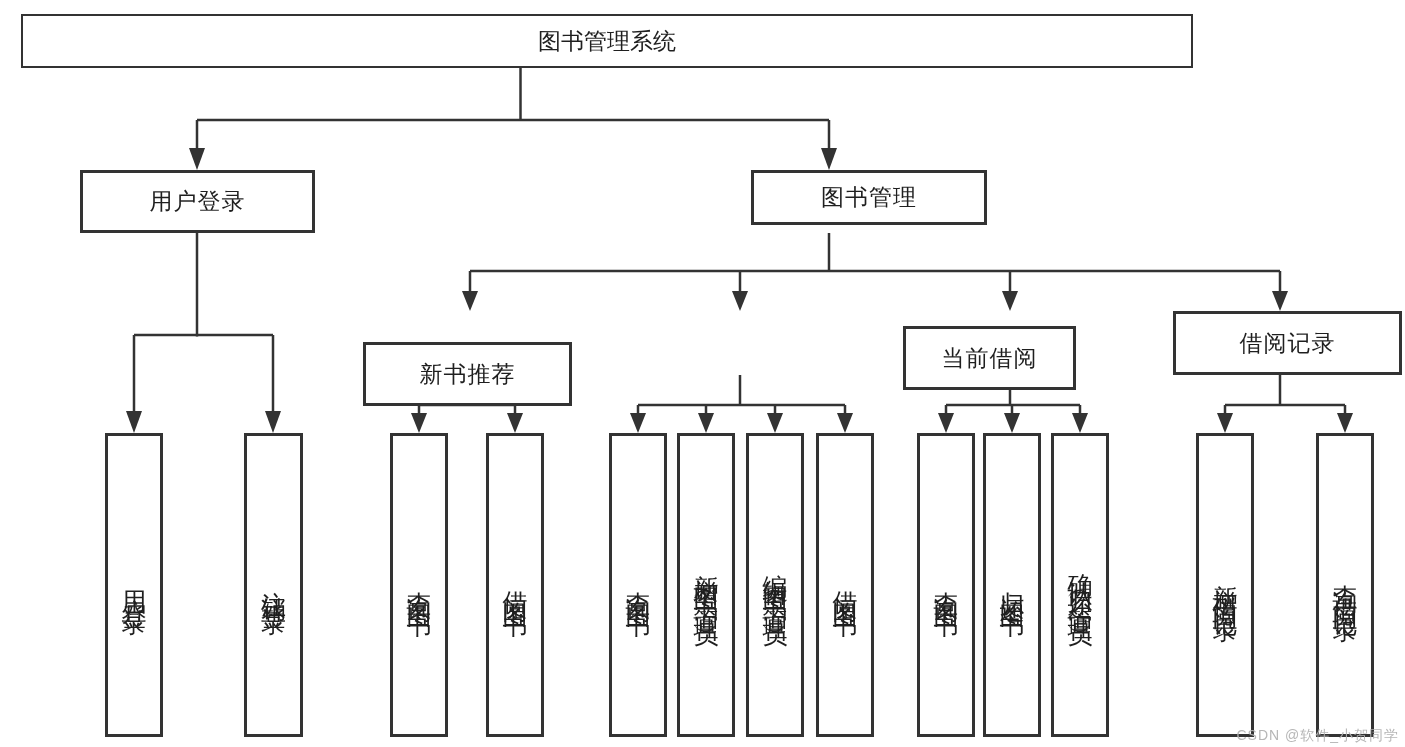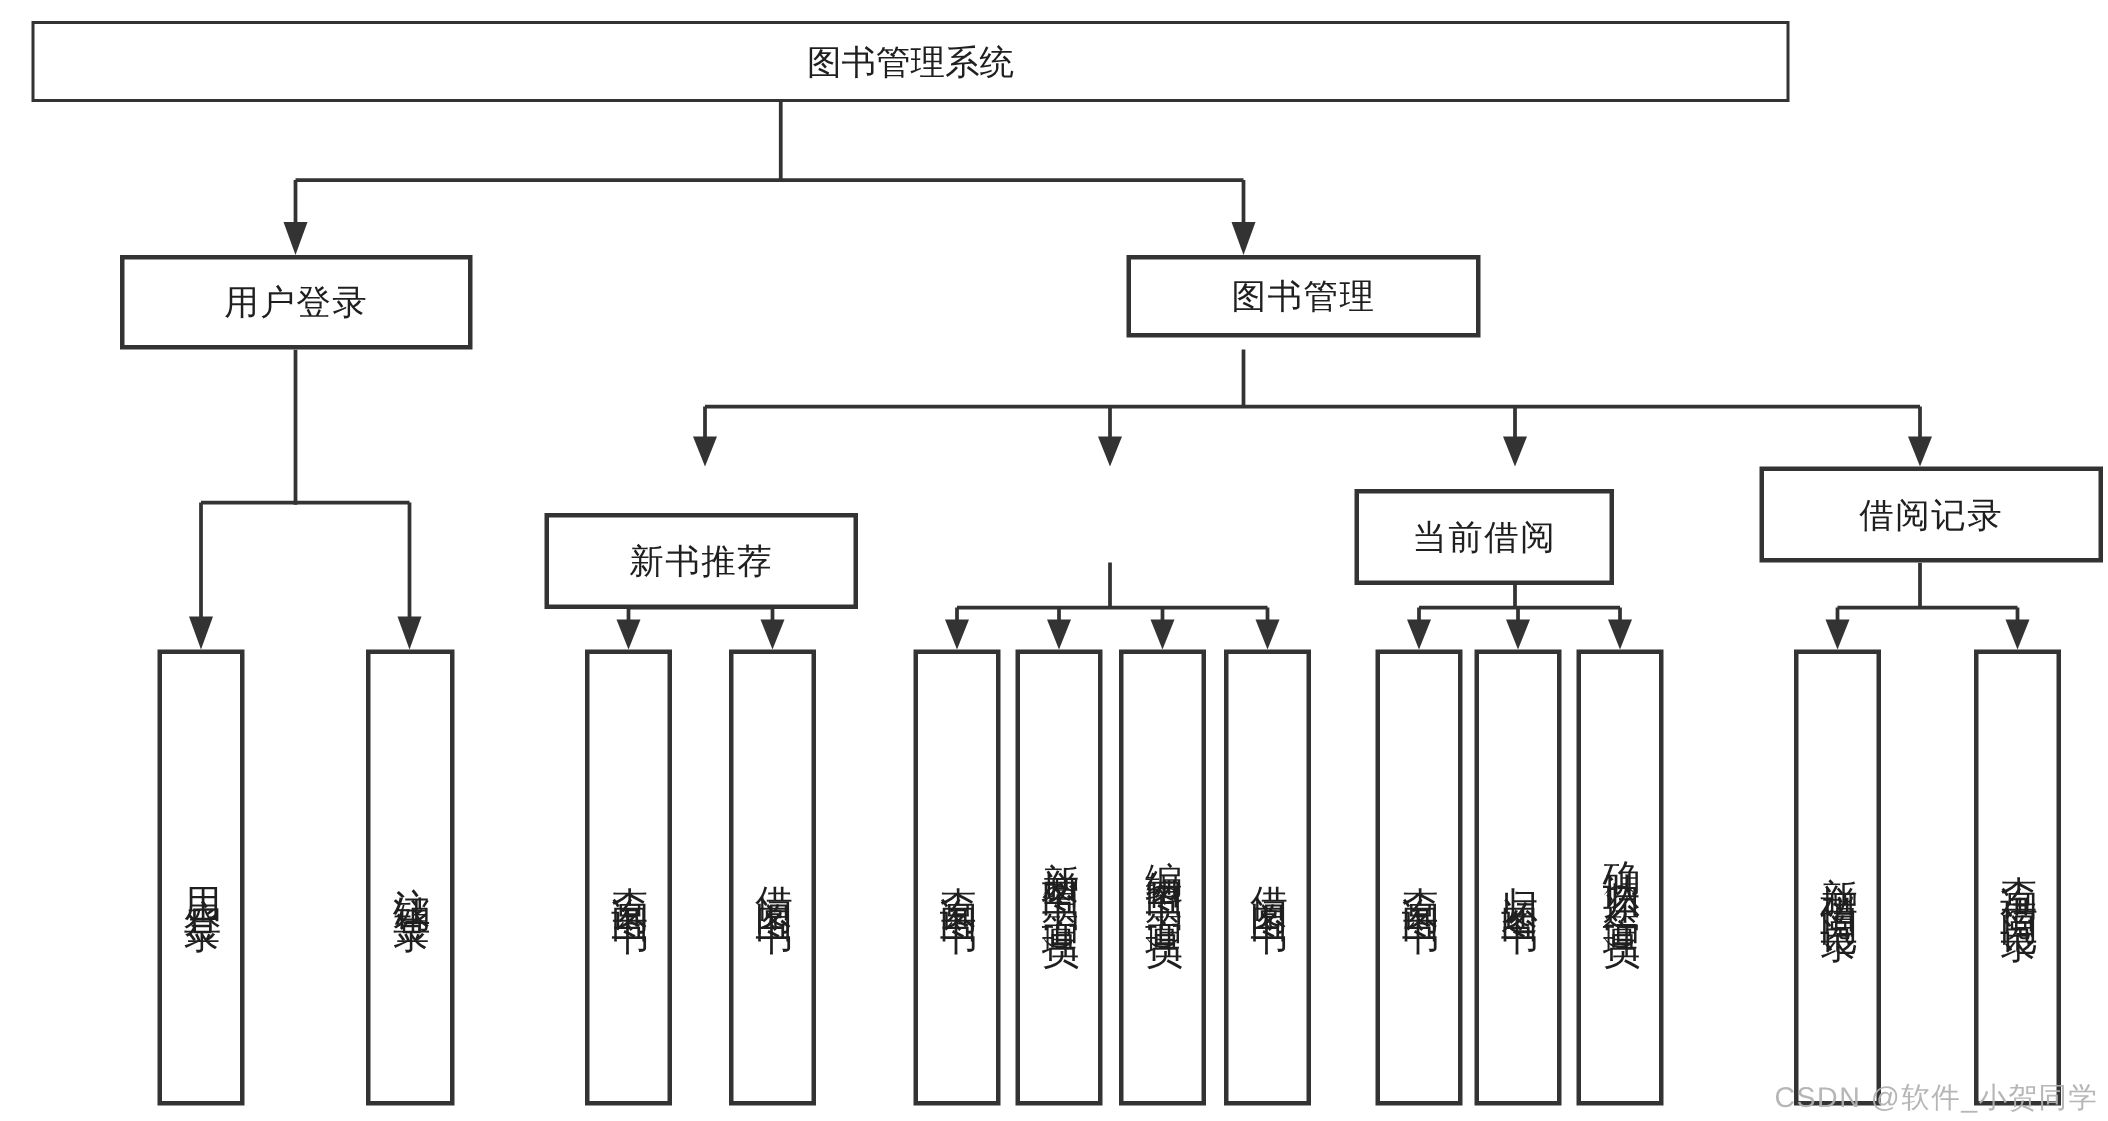--- a/index.html
+++ b/index.html
@@ -47,21 +47,21 @@
     writing-mode: vertical-rl;
     text-orientation: mixed;
     letter-spacing: 7px;
     white-space: nowrap;
     line-height: 1;
   }
   #watermark {
     position: absolute;
     right: 6px;
     bottom: 2px;
-    font-size: 19px;
+    font-size: 14px;
     color: rgba(178, 178, 178, 0.95);
     letter-spacing: 1px;
     pointer-events: none;
   }
 </style>
 </head>
 <body>
 
 <div id="canvas">
 

